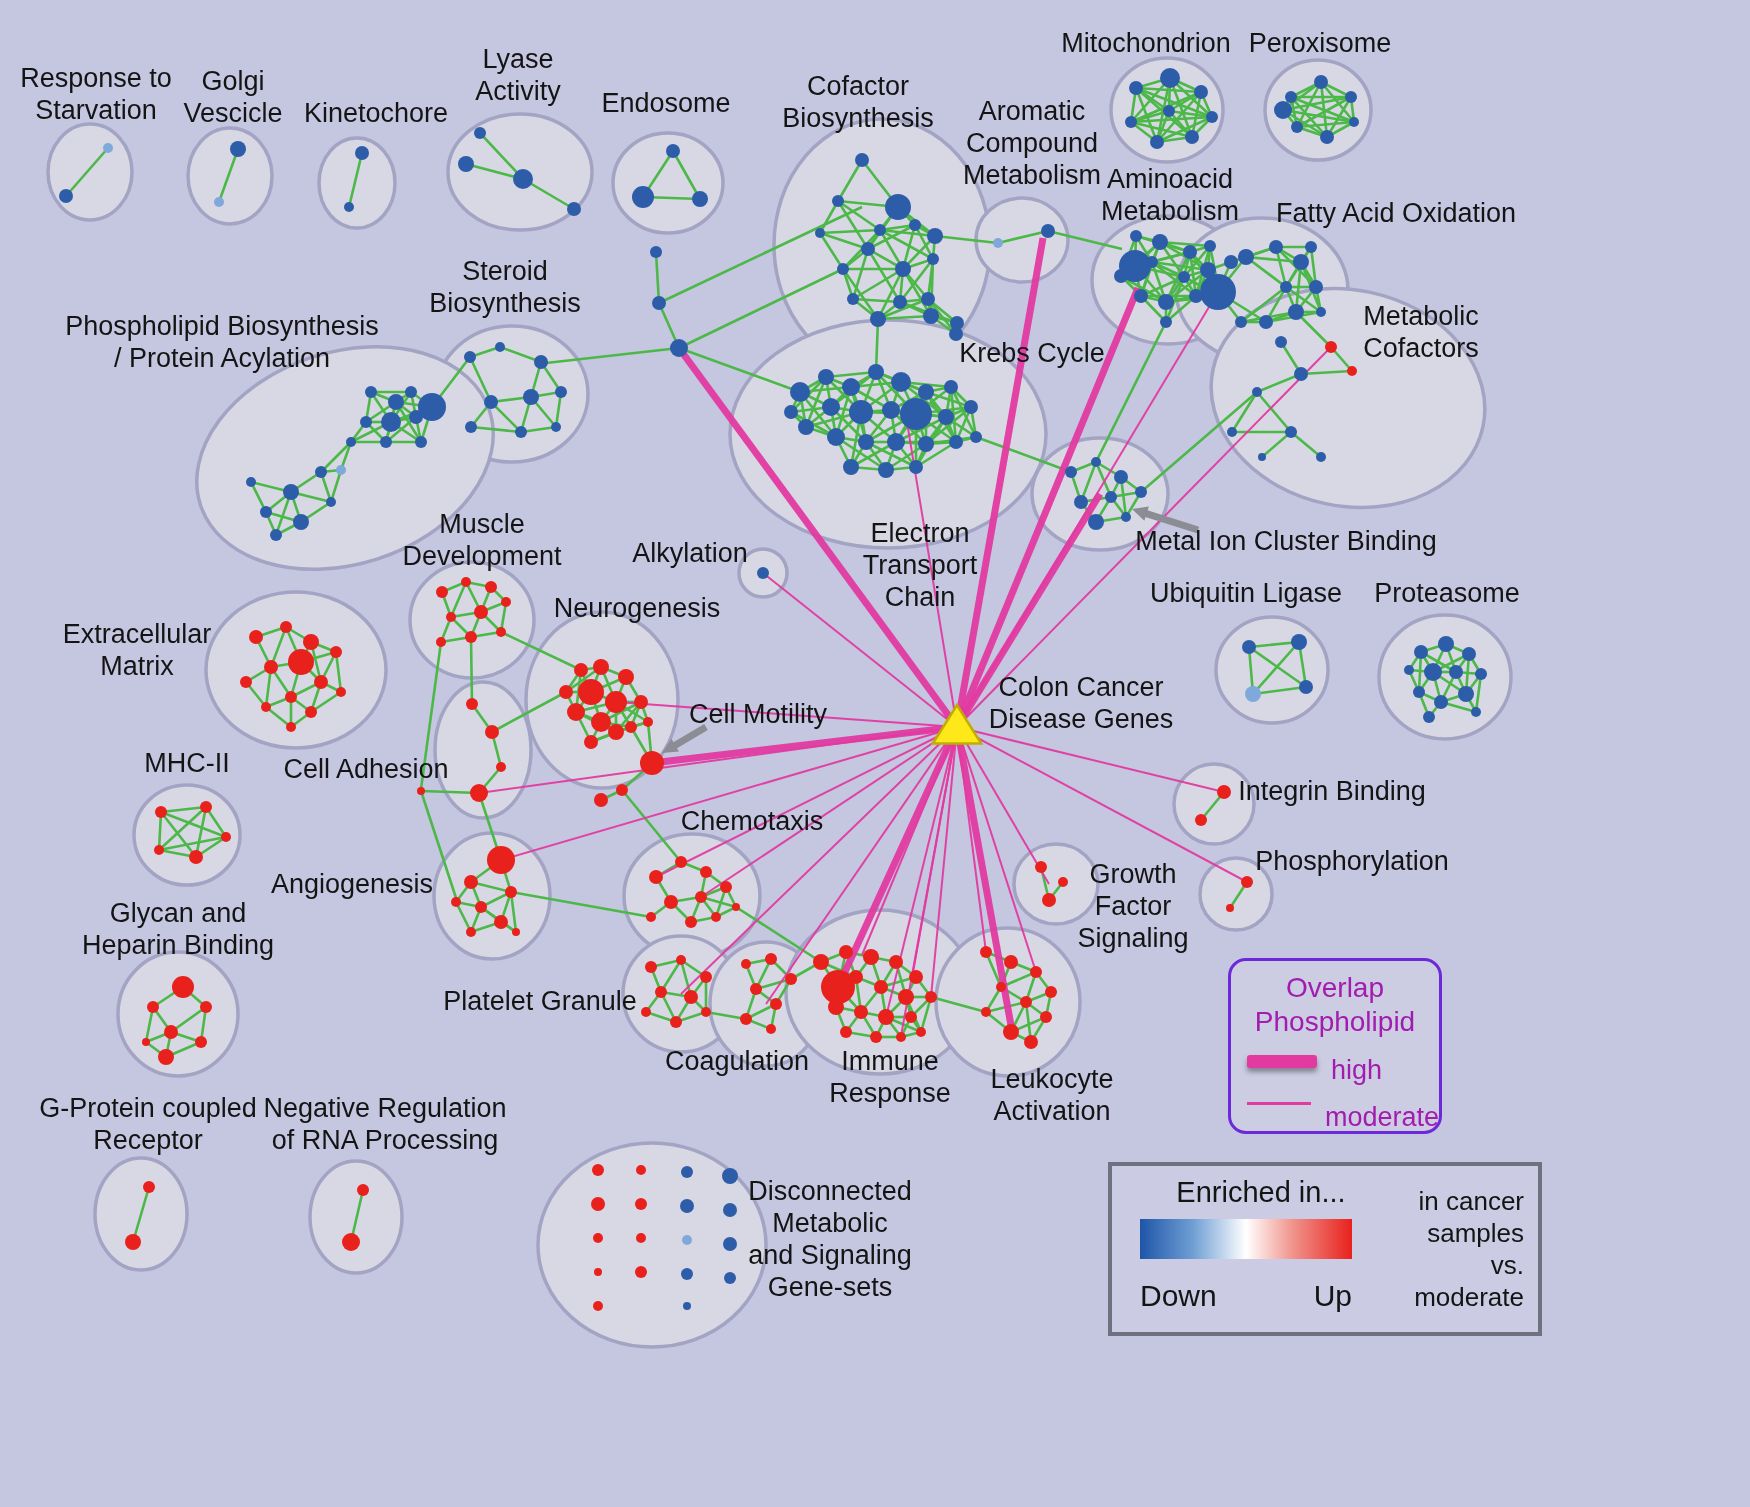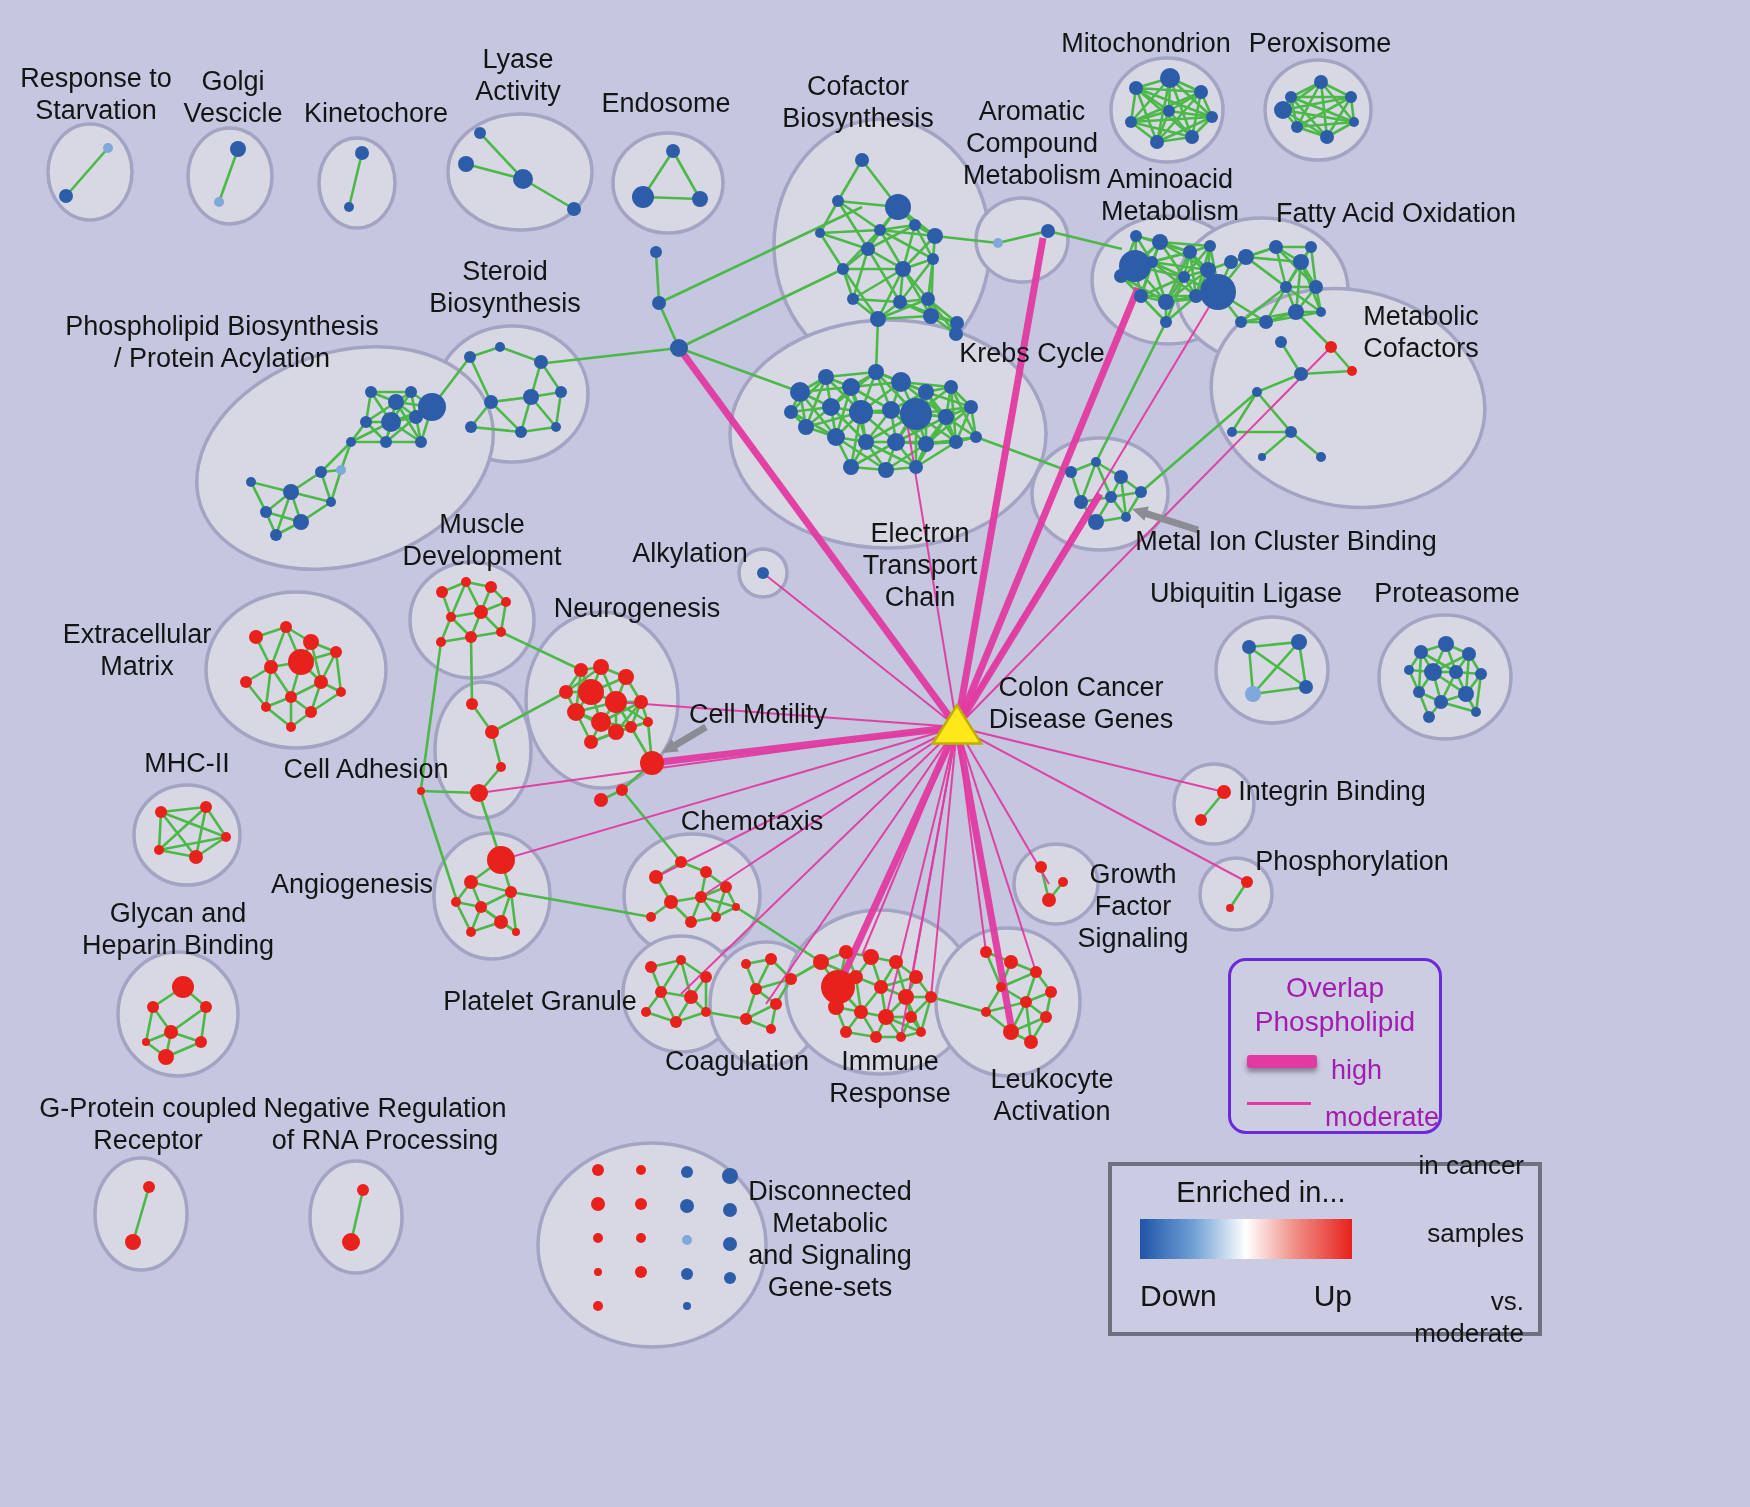--- a/index.html
+++ b/index.html
@@ -20,21 +20,21 @@
   
   #legend-enrich{position:absolute;left:1108px;top:1162px;width:434px;height:174px;
     border:4px solid #6f7080;background:rgba(240,240,246,0.15);box-sizing:border-box;
     display:flex;flex-direction:row;color:#141414;}
   .enr-left{width:270px;padding:10px 0 0 28px;box-sizing:border-box;}
   .enr-title{text-align:center;font-size:29px;margin-bottom:10px;}
   .gradient-bar{width:212px;height:40px;
     background:linear-gradient(90deg,#1f55a8 0%,#6f9fd4 25%,#ffffff 50%,#f0948c 72%,#e8211d 100%);}
   .enr-ends{display:flex;justify-content:space-between;width:212px;margin-top:20px;font-size:30px;}
   .enr-right{flex:1;display:flex;flex-direction:column;justify-content:center;
-    text-align:right;padding-right:14px;font-size:26px;line-height:32px;gap:36px;}
+    text-align:right;padding-right:14px;font-size:26px;line-height:32px;}
 </style>
 </head>
 <body>
 
 <div id="stage">
   <svg id="network" viewBox="0 0 1750 1507" preserveAspectRatio="xMidYMid meet">
       <g>
         <ellipse cx="90" cy="172" rx="42" ry="48" fill="#d8d8e5" stroke="#a3a4c4" stroke-width="3.5"></ellipse>
         <ellipse cx="230" cy="176" rx="42" ry="48" fill="#d8d8e5" stroke="#a3a4c4" stroke-width="3.5"></ellipse>
         <ellipse cx="357" cy="183" rx="38" ry="45" fill="#d8d8e5" stroke="#a3a4c4" stroke-width="3.5"></ellipse>

